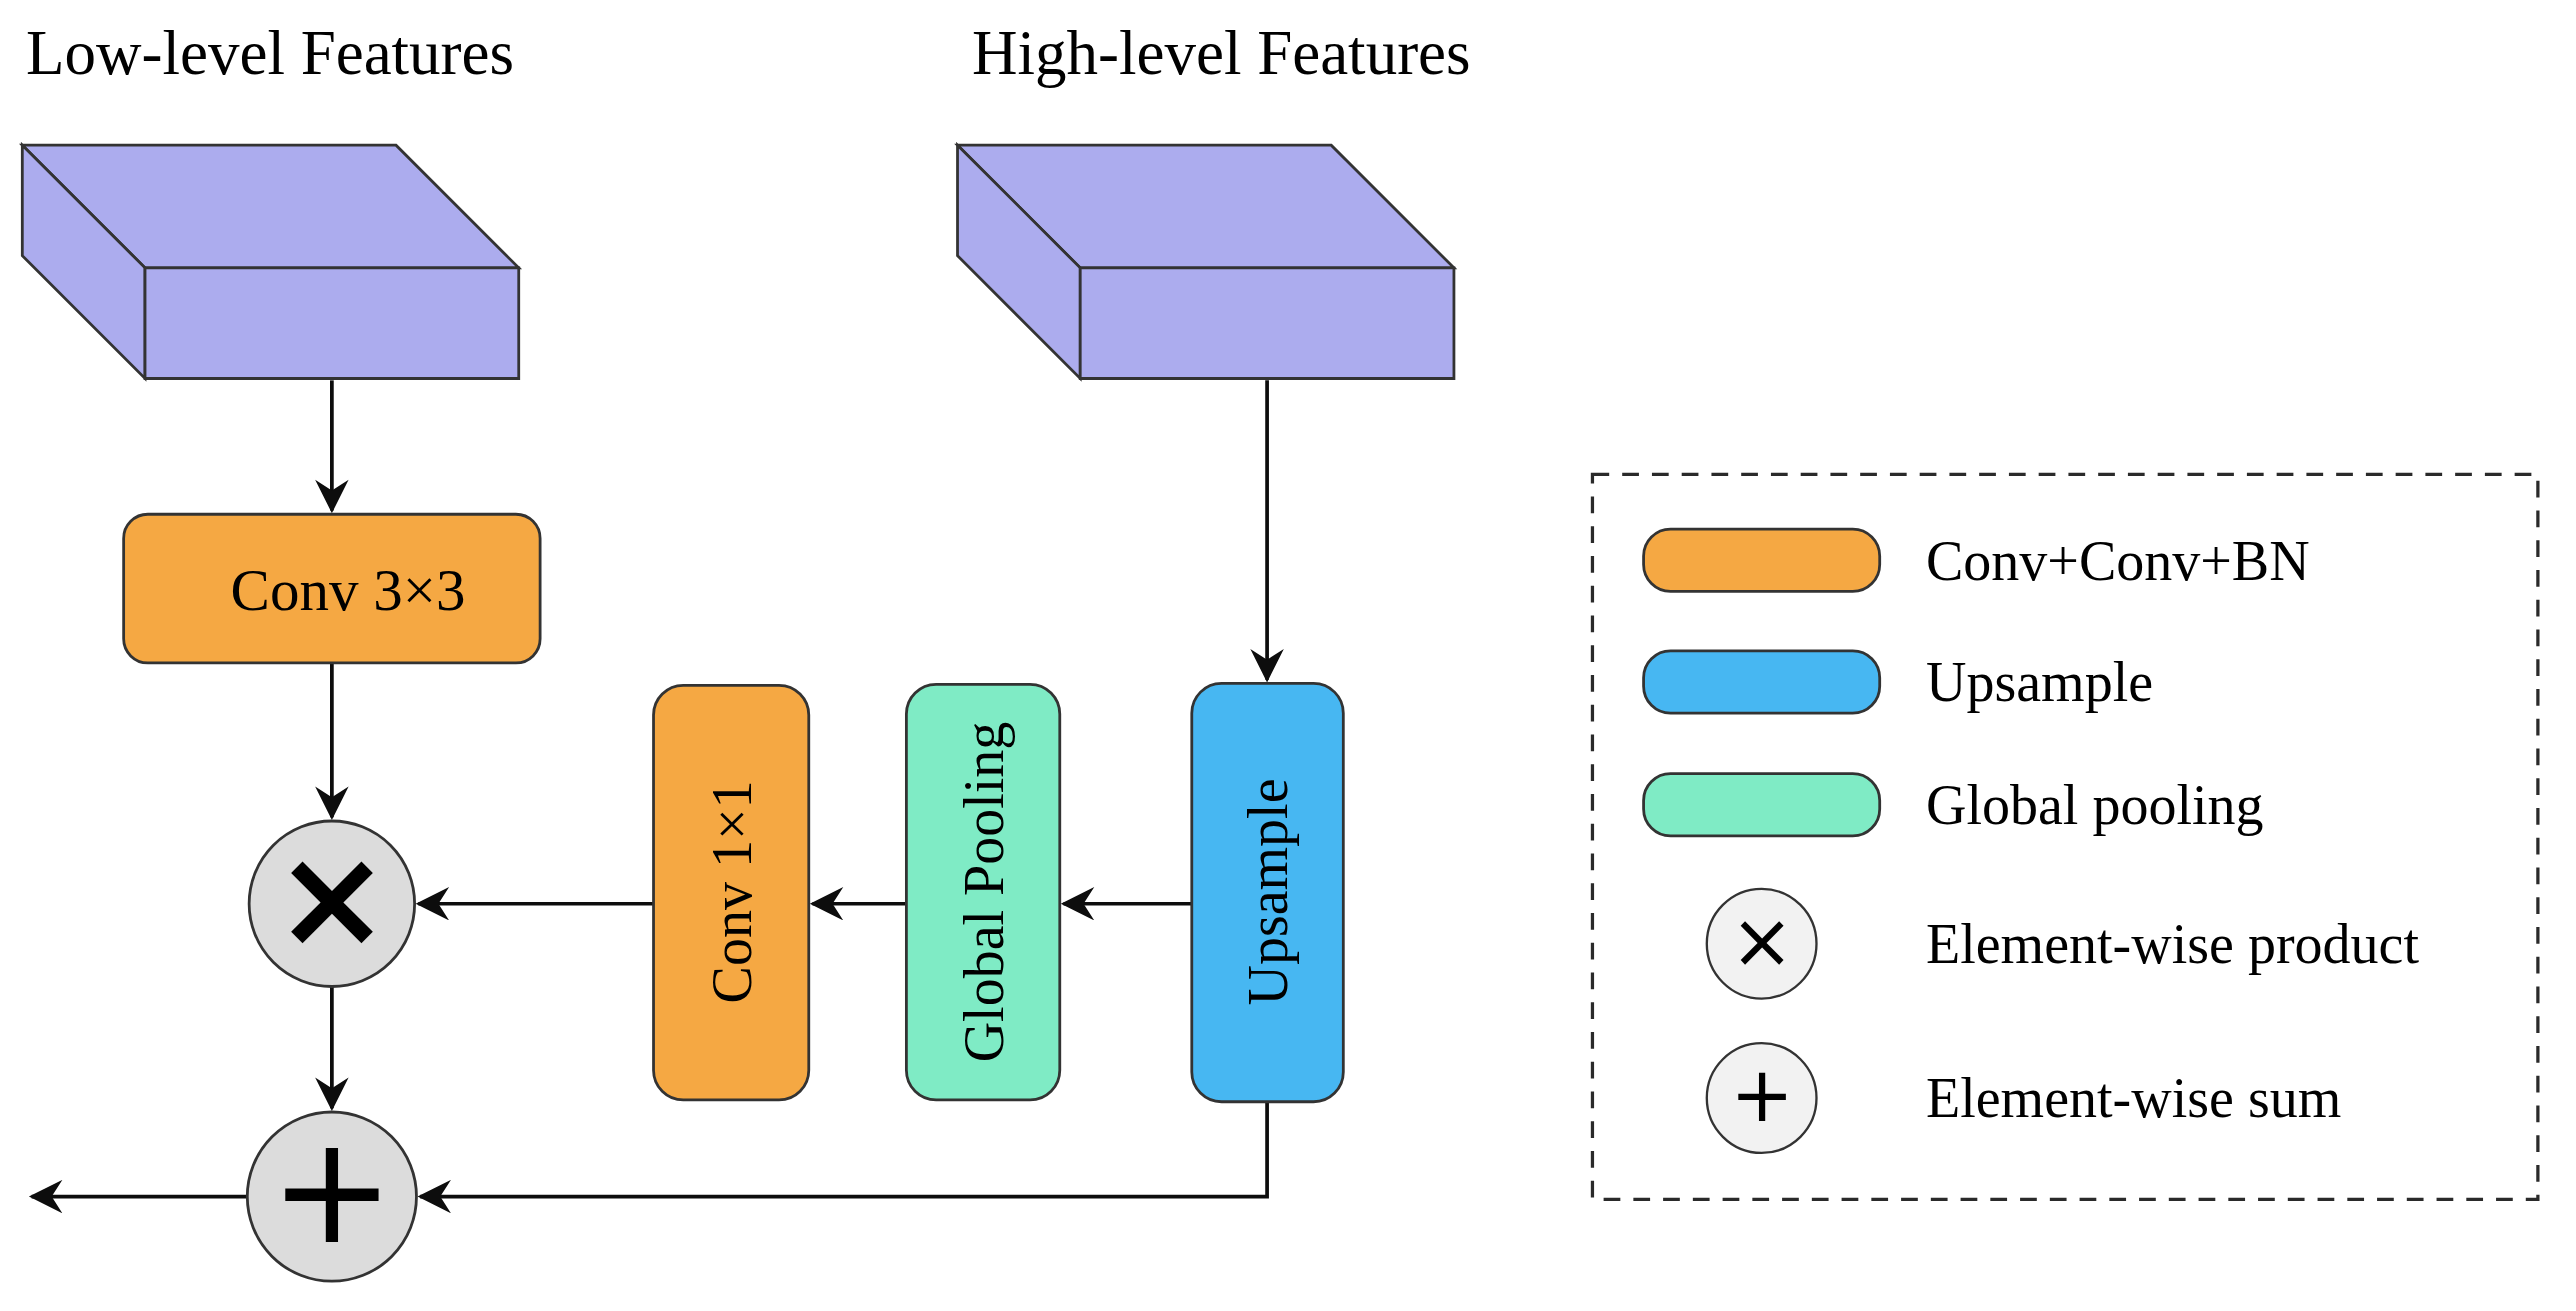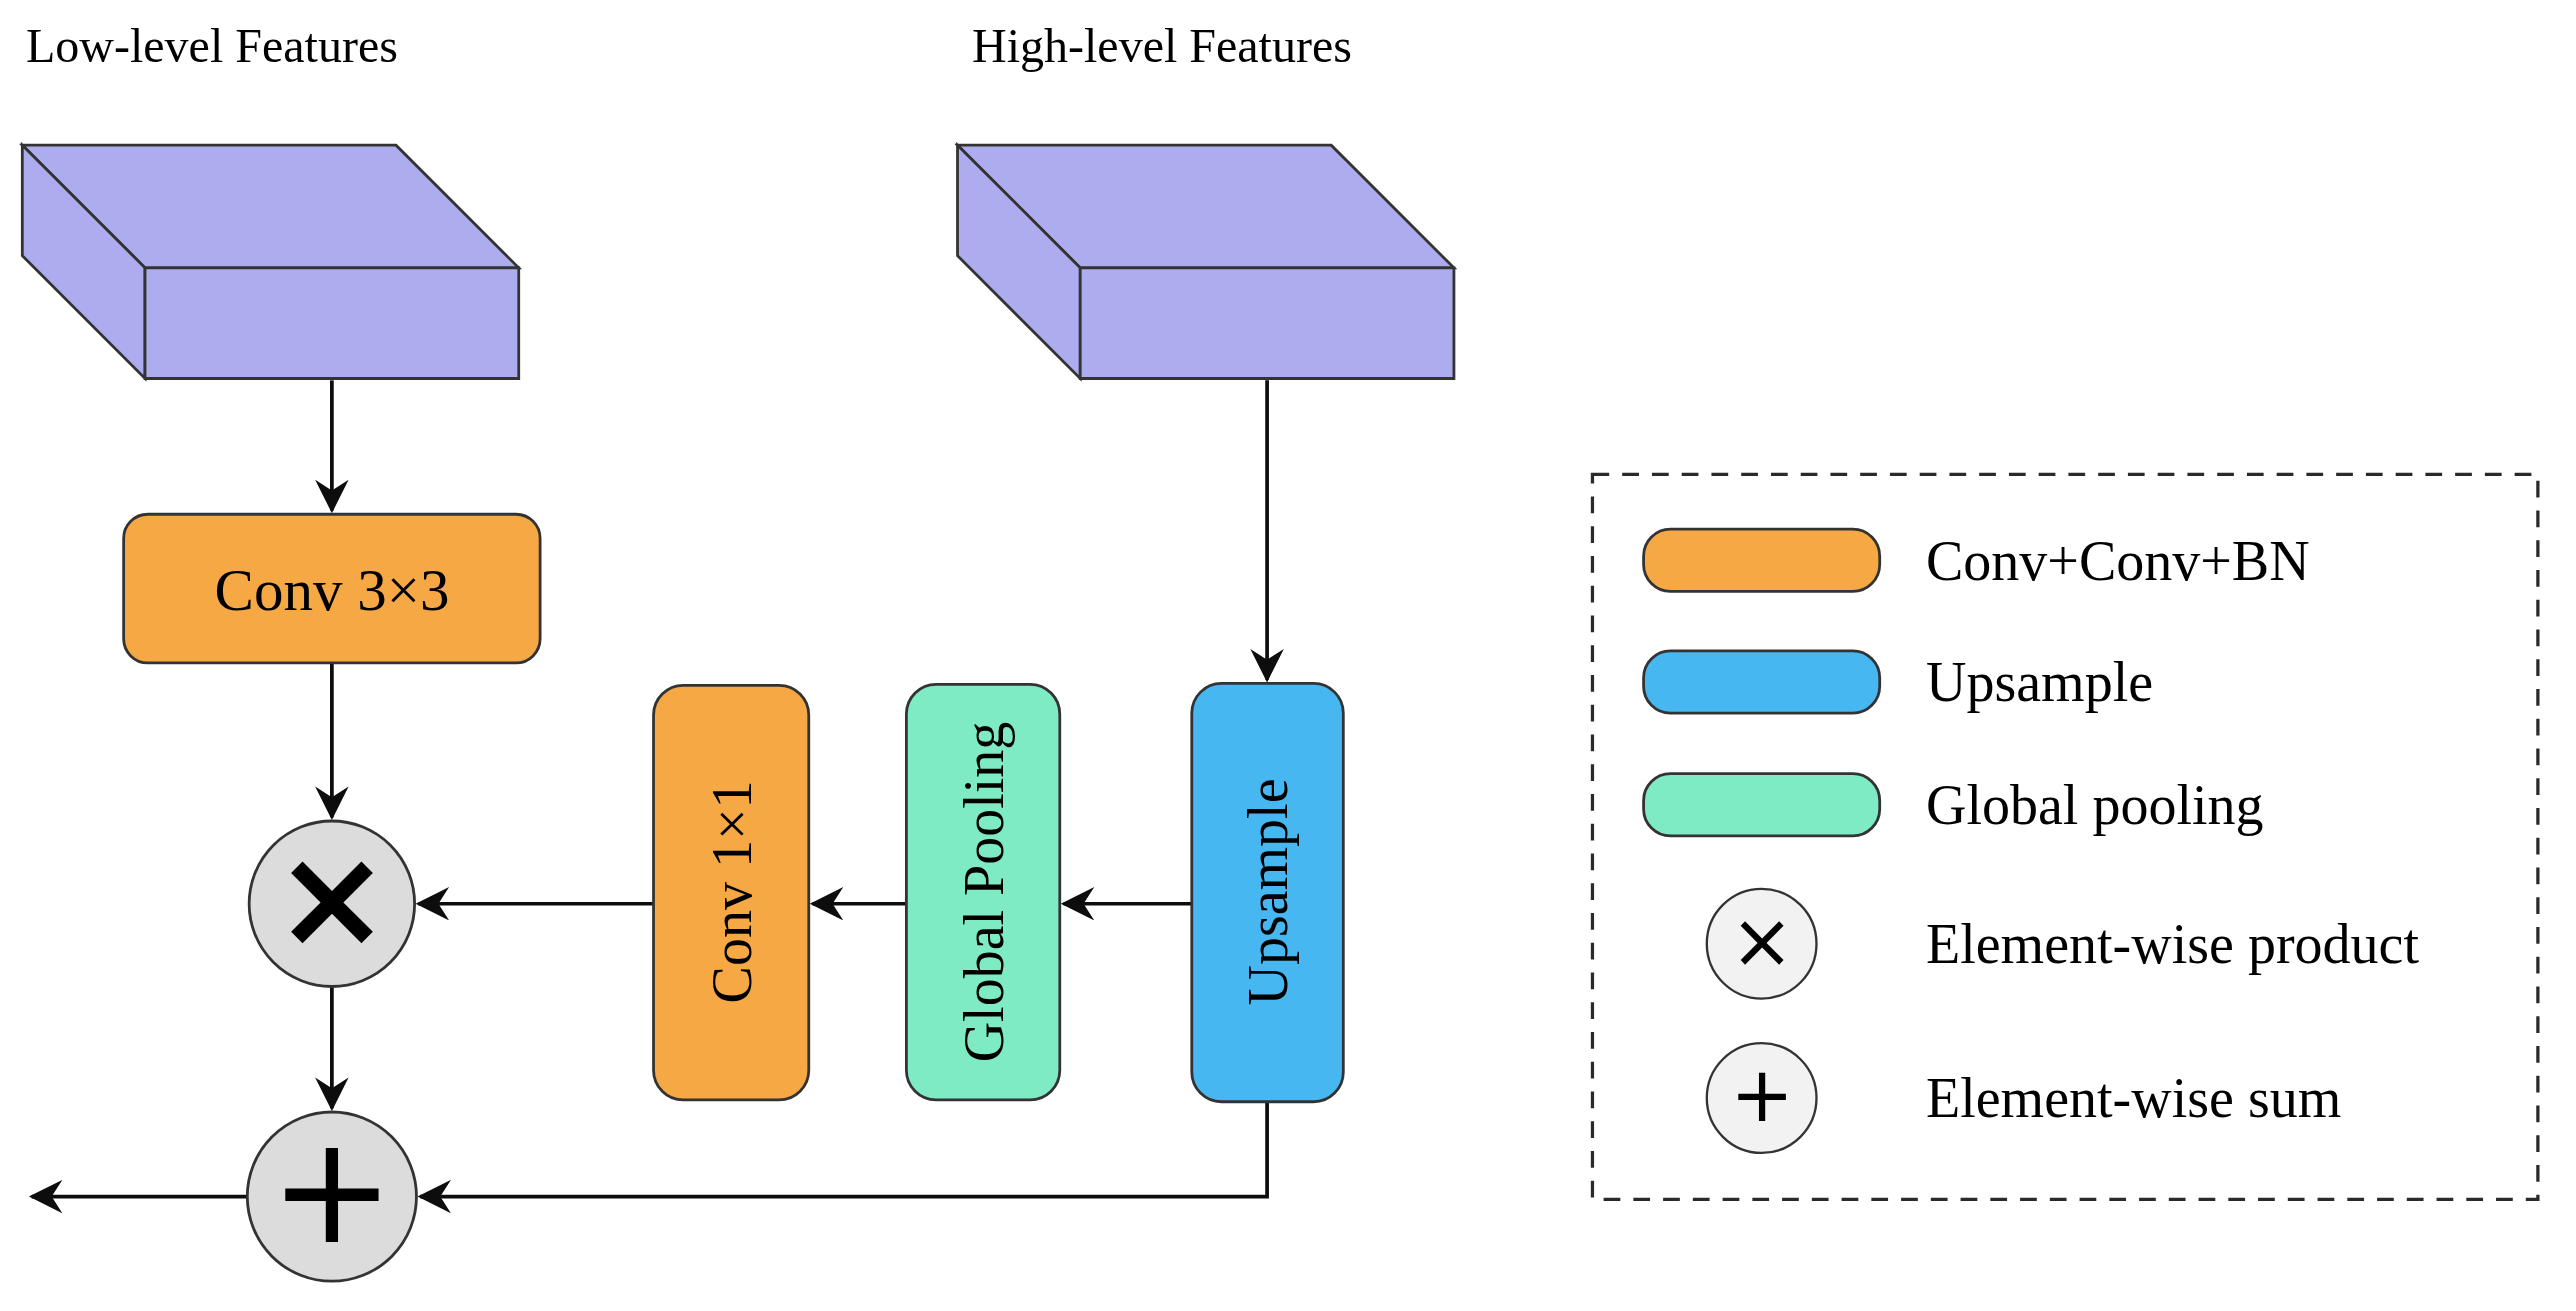--- a/index.html
+++ b/index.html
@@ -2,21 +2,21 @@
 <html style="font-size:15px"><head>
 <meta charset="utf-8">
 <style>
   html,body{margin:0;padding:0;background:#ffffff;}
   .stage{
     position:relative;width:2576px;height:1312px;background:#ffffff;overflow:hidden;
     font-family:"Liberation Serif", serif;color:#000;
   }
   .art{position:absolute;left:0;top:0;}
   .label{position:absolute;white-space:nowrap;line-height:1;}
-  .title{font-size:48px;}
+  .title{font-size:63px;}
   .node-label{font-size:59px;transform:translate(-50%,-50%);}
   .vnode-label{font-size:56px;transform:translate(-50%,-50%) rotate(-90deg);}
   .op-glyph{
     font-family:"DejaVu Sans", sans-serif;font-size:139px;font-weight:bold;
     transform:translate(-50%,-54%);
   }
   .op-glyph.sum{font-weight:normal;font-size:149px;}
   .legend-glyph{
     font-family:"DejaVu Sans", sans-serif;font-size:76px;font-weight:normal;
     transform:translate(-50%,-54%);
@@ -75,21 +75,21 @@
       <rect class="shape-stroke" x="1768" y="832" width="254" height="67" rx="29" fill="#7FEBC5"></rect>
       <circle cx="1895" cy="1015" r="59" stroke="#333333" stroke-width="2.5" fill="#F2F2F2"></circle>
       <circle cx="1895" cy="1181" r="59" stroke="#333333" stroke-width="2.5" fill="#F2F2F2"></circle>
     </g>
   </svg>
 
   <div class="label title" style="left:26px;top:22px;">Low-level Features</div>
 
   <div class="label title" style="left:972px;top:22px;text-align:right;">High-level Features</div>
 
-  <div class="label node-label" style="left:332px;top:590px;">Conv 3×3</div>
+  <div class="label node-label" style="left:348px;top:590px;">Conv 3×3</div>
 
   <div class="label vnode-label" style="left:732px;top:892px;">Conv 1×1</div>
 
   <div class="label vnode-label" style="left:984px;top:892px;">Global Pooling</div>
 
   <div class="label vnode-label" style="left:1268px;top:892px;">Upsample</div>
 
   <div class="label op-glyph" style="left:332px;top:904px;">×</div>
 
   <div class="label op-glyph sum" style="left:332px;top:1196px;">+</div>

